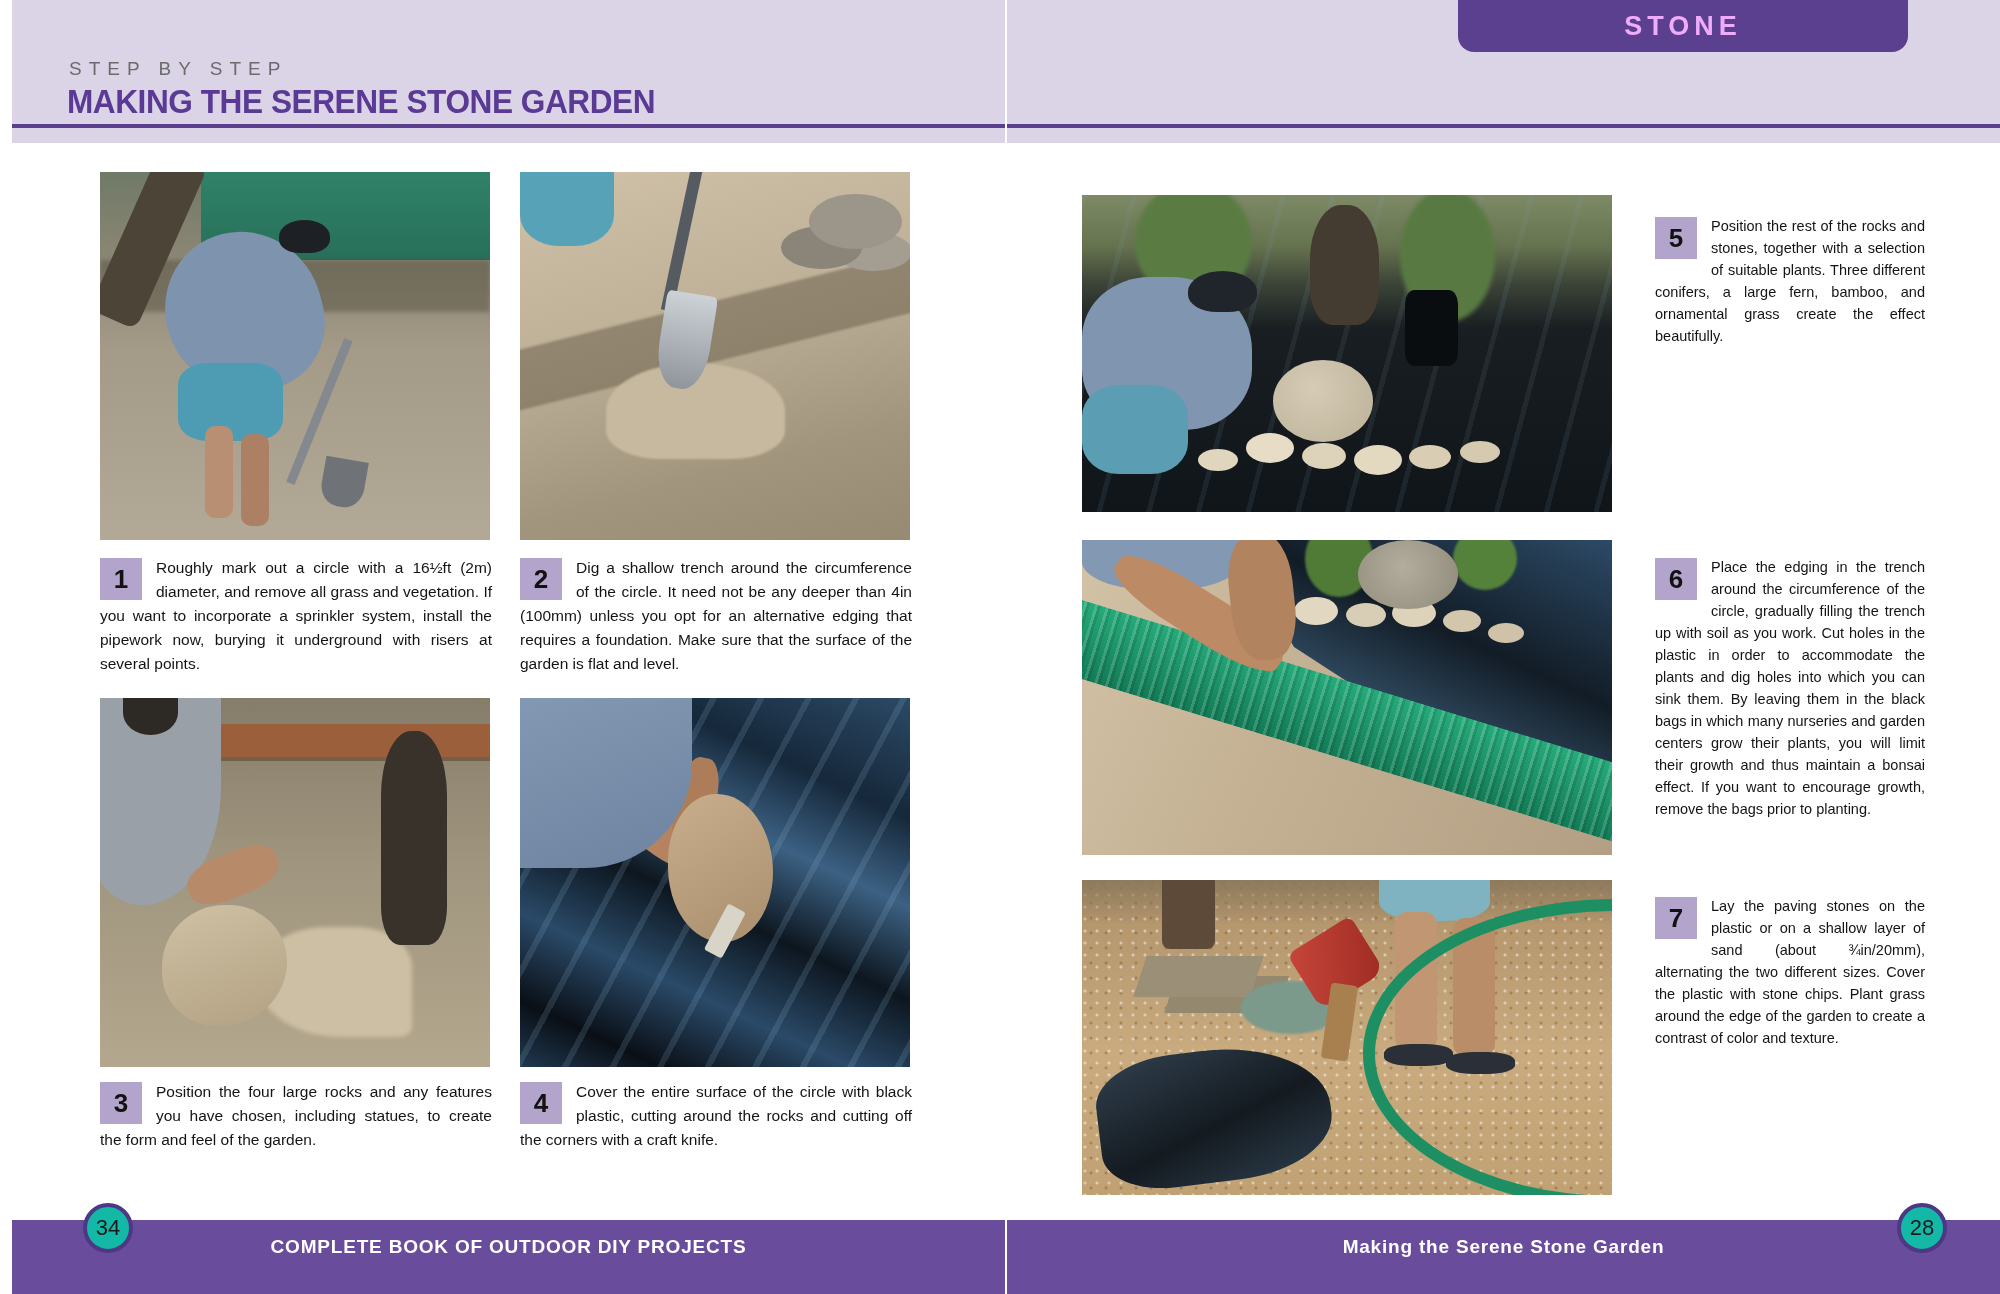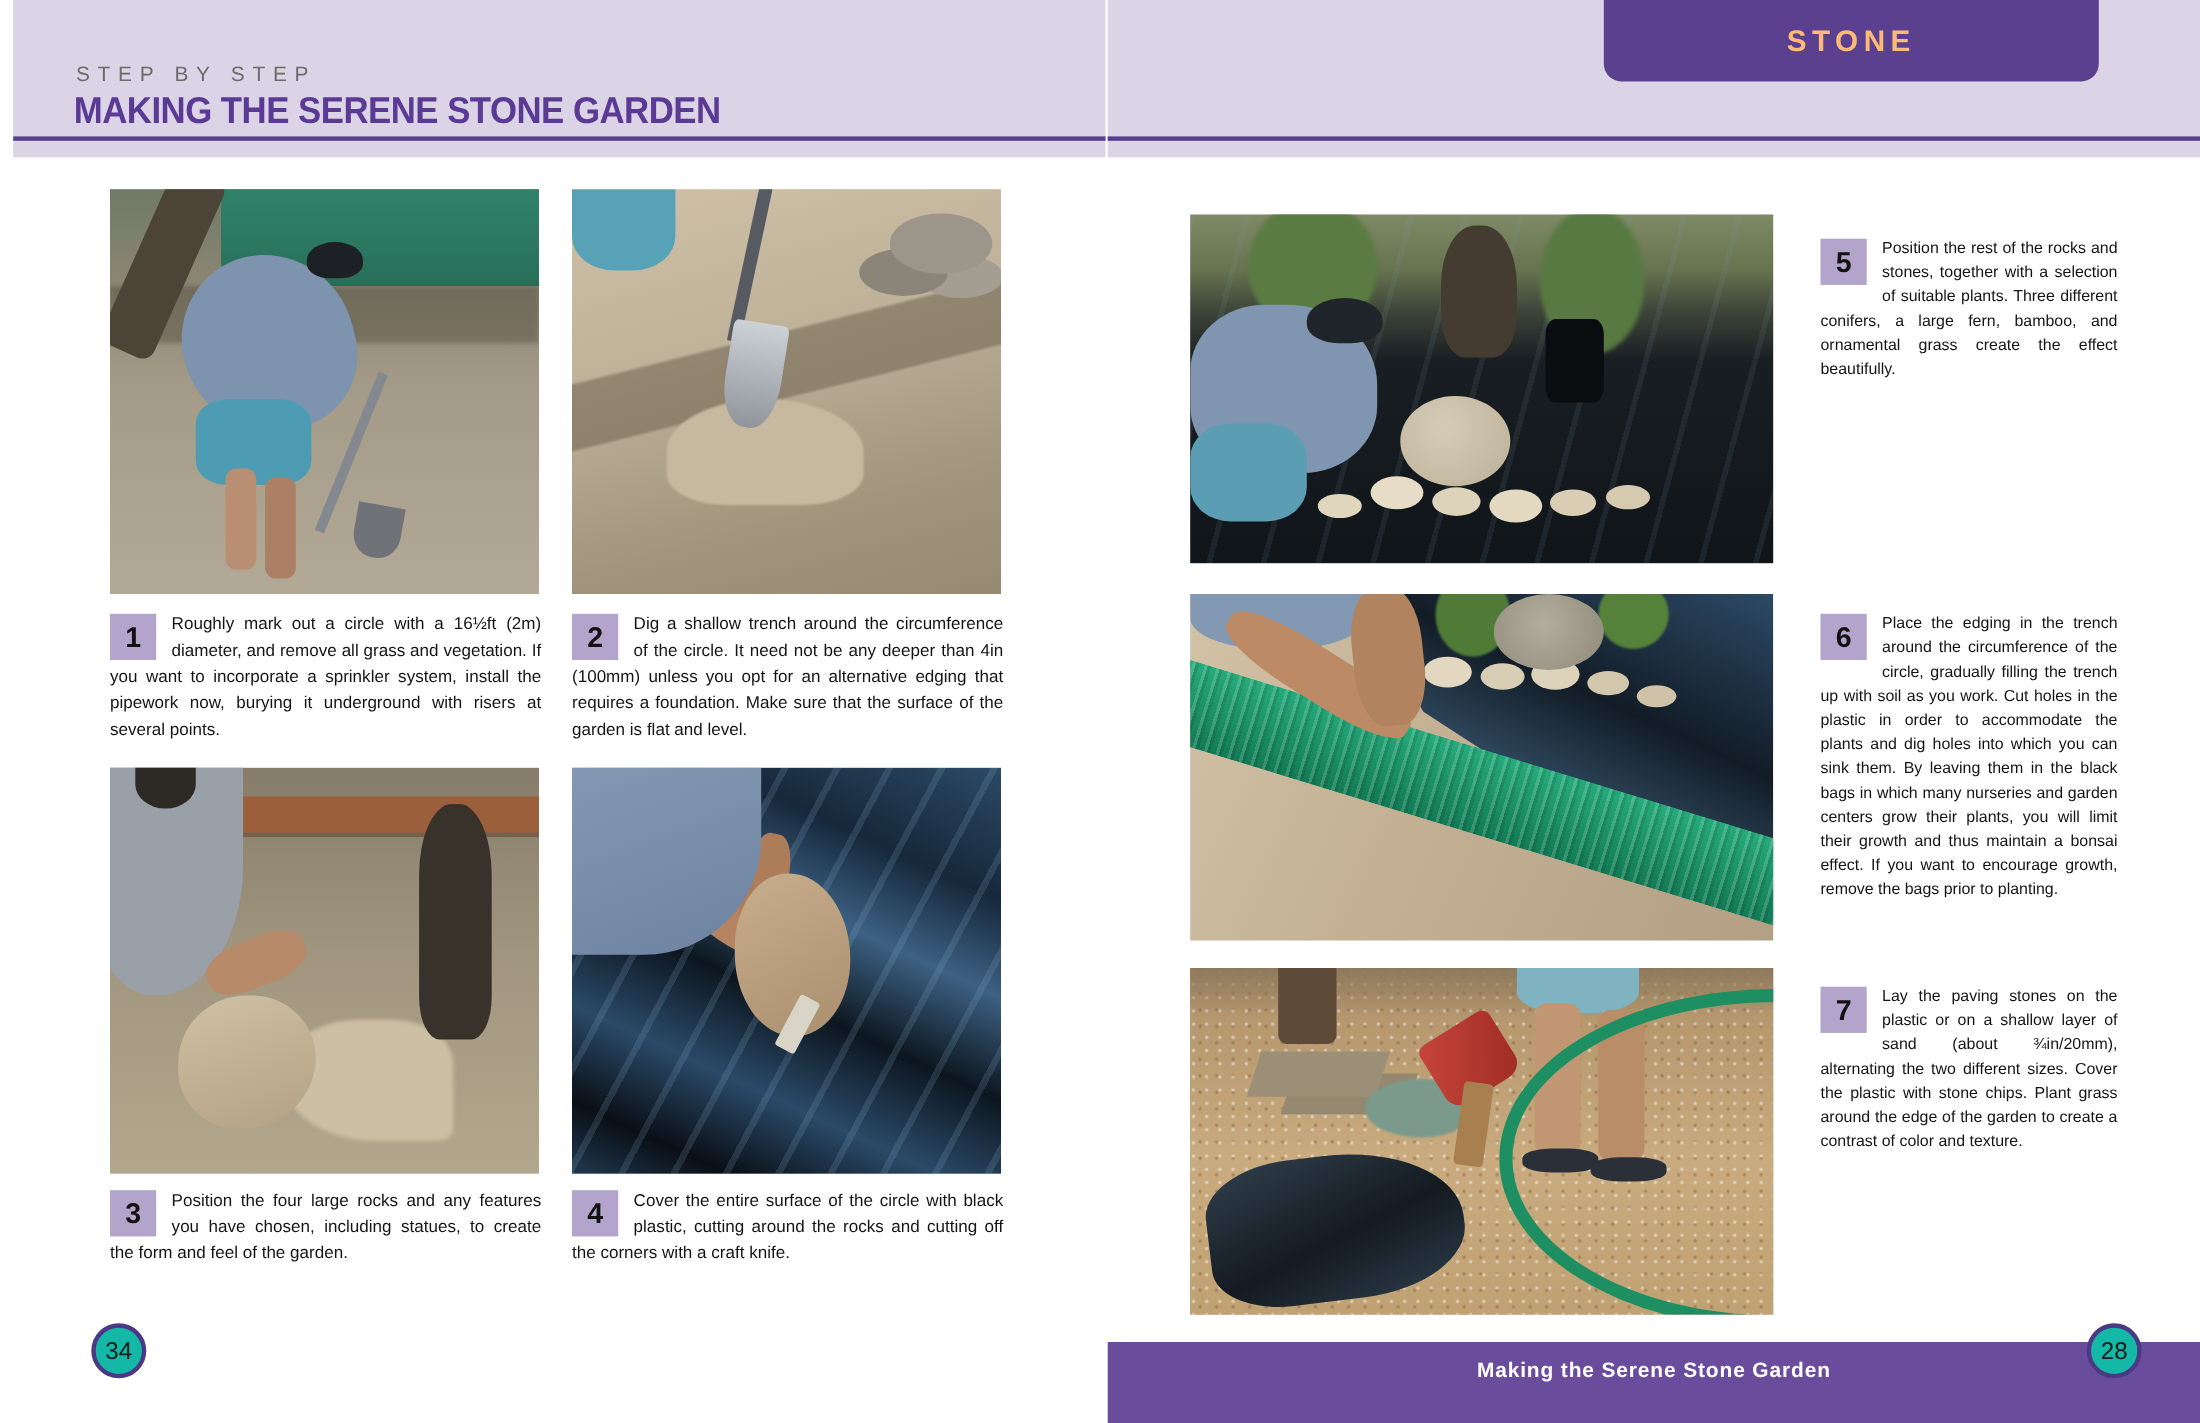--- a/index.html
+++ b/index.html
@@ -21,24 +21,24 @@
     color:#6b6b6b;font-weight:400;
   }
   .title{
     position:absolute;top:82px;left:55px;font-size:34px;font-weight:bold;
     color:#5a3a95;letter-spacing:-0.5px;white-space:nowrap;
     transform:scaleX(.93);transform-origin:left center;
   }
 
   
   .stone-tab{
-    position:absolute;top:0;left:451px;width:450px;height:74px;
+    position:absolute;top:0;left:451px;width:450px;height:52px;
     background:#5c4090;border-radius:0 0 16px 16px;
     display:flex;align-items:center;justify-content:center;
-    color:#fdba74;font-weight:bold;font-size:27px;letter-spacing:5px;
+    color:#f0abfc;font-weight:bold;font-size:27px;letter-spacing:5px;
   }
 
   
   .photo{position:absolute;overflow:hidden;background:#9a9183;}
   .photo > div{position:absolute;}
   #photo-1{left:88px;top:172px;width:390px;height:368px;}
   #photo-2{left:508px;top:172px;width:390px;height:368px;}
   #photo-3{left:88px;top:698px;width:390px;height:369px;}
   #photo-4{left:508px;top:698px;width:390px;height:369px;}
   #photo-5{left:75px;top:195px;width:530px;height:317px;}
@@ -245,20 +245,23 @@
   <div id="cap-2" class="caption cap-left">
     <span class="badge">2</span><span class="cap-text">Dig a shallow trench around the circumference of the circle. It need not be any deeper than 4in (100mm) unless you opt for an alternative edging that requires a foundation. Make sure that the surface of the garden is flat and level.</span>
   </div>
   <div id="cap-3" class="caption cap-left">
     <span class="badge">3</span><span class="cap-text">Position the four large rocks and any features you have chosen, including statues, to create the form and feel of the garden.</span>
   </div>
   <div id="cap-4" class="caption cap-left">
     <span class="badge">4</span><span class="cap-text">Cover the entire surface of the circle with black plastic, cutting around the rocks and cutting off the corners with a craft knife.</span>
   </div>
 
+  <div class="footer-bar">
+    <span class="footer-text">COMPLETE BOOK OF OUTDOOR DIY PROJECTS</span>
+  </div>
   <div id="circle-34" class="page-circle">34</div>
 </div>
 
 <div id="right-page" class="page">
   <div class="band"></div>
   <div class="rule"></div>
   <div class="stone-tab">
     <span>STONE</span>
   </div>
 

